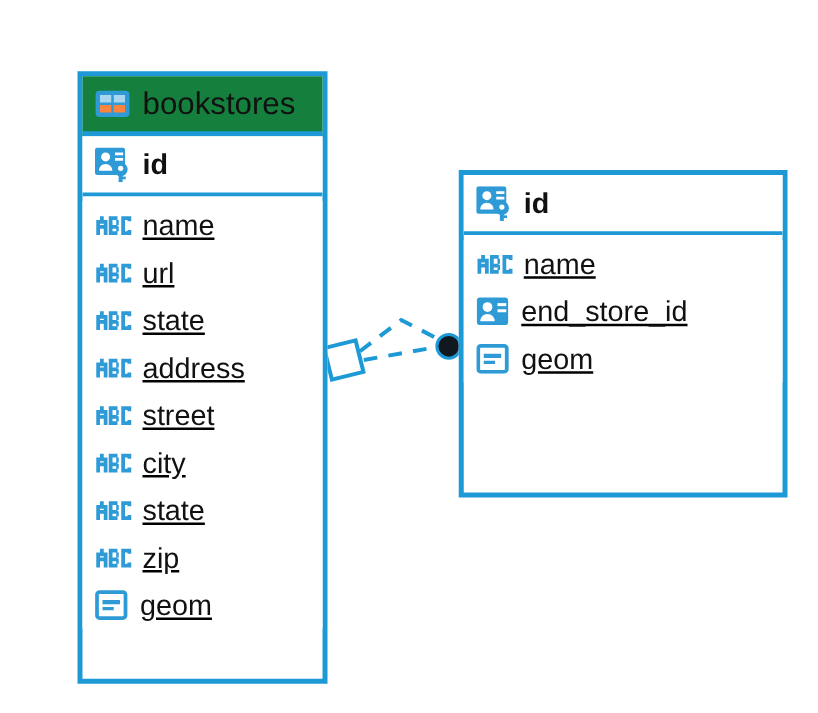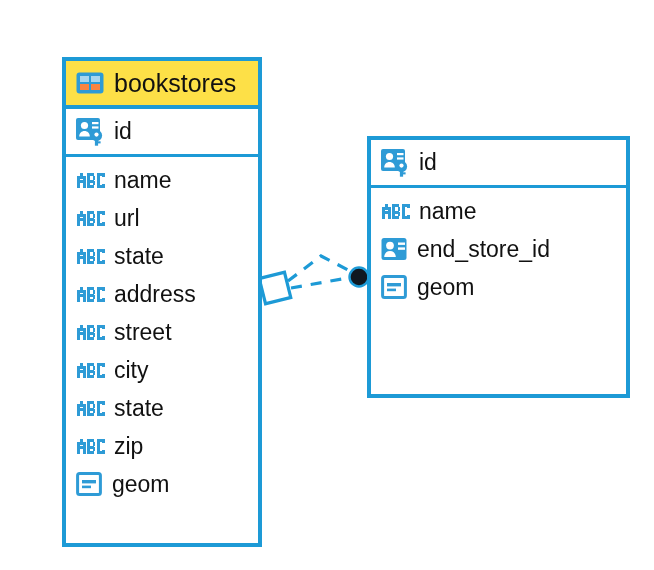--- a/index.html
+++ b/index.html
@@ -30,53 +30,54 @@
   }
   .entity-header {
     display: flex;
     align-items: center;
     box-sizing: border-box;
     height: 48px;
     padding: 0 10px;
     gap: 10px;
     border-bottom: 4px solid var(--edge, #1d9ad6);
   }
-  .entity-header.orange { background: #fde047; }
+  .entity-header.orange { background: #15803d; }
   .entity-header.gray   { background: #e8e8e8; }
   .entity-title {
     font-size: 25px;
     color: #111111;
     line-height: 1;
     white-space: nowrap;
   }
 
   .pk-row {
     display: flex;
     align-items: center;
     box-sizing: border-box;
     height: 48px;
     padding: 0 10px;
     gap: 8px;
     background: #ffffff;
     border-bottom: 3px solid var(--edge, #1d9ad6);
   }
   .pk-row .field-label {
-    font-weight: normal;
+    font-weight: bold;
   }
 
   .field-list {
     padding: 4px 0 6px 0;
   }
   .field-row {
     display: flex;
     align-items: center;
     height: 38px;
     padding: 0 10px;
     gap: 8px;
     background: #ffffff;
+    text-decoration: underline;
   }
   .field-label {
     font-size: 23px;
     color: #111111;
     line-height: 1;
     white-space: nowrap;
   }
 
   
   .icon {

